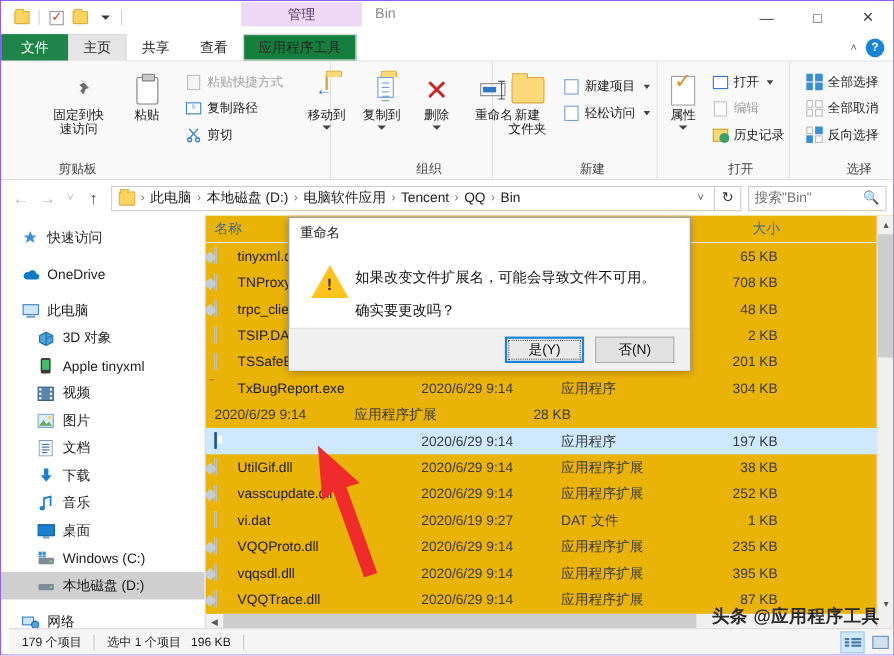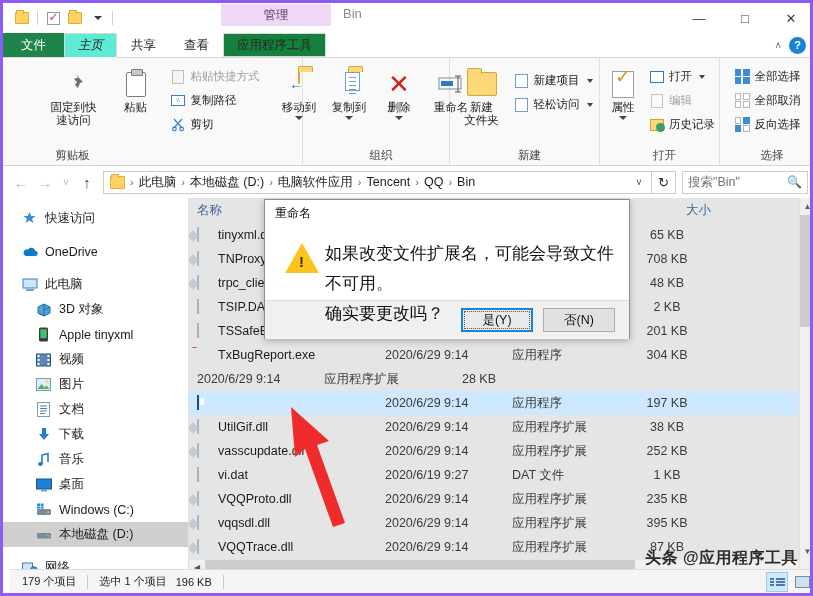--- a/index.html
+++ b/index.html
@@ -9,21 +9,21 @@
     overflow: hidden;
     font-family: "Liberation Sans", "DejaVu Sans", sans-serif;
     font-size: 12px;
     color: #000;
     background: #fff;
   }
   #app {
     position: relative;
     width: 813px; height: 596px;
     background: #fff;
-    border: 3px solid #8b5cf6;
+    border: 1px solid #8b5cf6;
     overflow: hidden;
   }
 
   
   .titlebar {
     position: absolute; left: 0; top: 0; width: 811px; height: 30px;
     background: #fff;
     display: flex; align-items: center;
   }
   .qat { display: flex; align-items: center; padding-left: 8px; gap: 0px; }
@@ -72,23 +72,22 @@
     position: absolute; left: 0; top: 30px; width: 811px; height: 25px;
     background: #fff; display: flex; align-items: stretch;
     border-bottom: 1px solid #d9d9d9;
   }
   .rtab {
     padding: 0 13px; display: flex; align-items: center; font-size: 12.5px; color: #262626;
     border: 1px solid transparent; border-bottom: none; background: transparent;
   }
   .rtab-file { background: #1e8449; color: #fff; padding: 0 17px; }
   .rtab-active {
-    background: #5eead4; border-color: #d9d9d9; border-bottom: 1px solid #f9f9f9;
+    background: #e5e5e5; border-color: #d9d9d9; border-bottom: 1px solid #f9f9f9;
     margin-bottom: -1px;
-    font-style: italic;
   }
   .rtab-apptools {
     border-color: #d9d9d9; background: #15803d; border-bottom: 1px solid #d9d9d9; text-align: right;
   }
   .ribbon-right { margin-left: auto; display: flex; align-items: center; gap: 8px; padding-right: 8px; }
   .chevron-up { color: #5a5a5a; font-size: 10px; }
   .help-btn {
     width: 17px; height: 17px; border-radius: 50%; background: #1883d7; color: #fff;
     font-size: 11px; font-weight: bold; display: flex; align-items: center; justify-content: center;
   }
@@ -98,21 +97,21 @@
     position: absolute; left: 0; top: 55px; width: 811px; height: 108px;
     background: #f9f9f9; border-bottom: 1px solid #d4d4d4;
     display: flex;
   }
   .rgroup {
     display: flex; flex-direction: column; align-items: center;
     border-right: 1px solid #e0e0e0; height: 107px; position: relative;
     padding-top: 3px;
   }
   .rgroup-label {
-    position: absolute; bottom: 2px; left: 5px; width: 100%;
+    position: absolute; bottom: 2px; left: 16px; width: 100%;
     text-align: center; font-size: 11.5px; color: #444;
   }
   .rgroup-inner { display: flex; align-items: flex-start; height: 86px; }
   .bigbtn {
     width: 62px; display: flex; flex-direction: column; align-items: center;
     padding-top: 6px; font-size: 11.5px; color: #1a1a1a; text-align: center; line-height: 13px;
   }
   .bigbtn .ico { height: 34px; display: flex; align-items: center; justify-content: center; }
   .smallcol { display: flex; flex-direction: column; padding-top: 5px; gap: 3px; }
   .smallbtn {
@@ -217,40 +216,40 @@
   }
   .navitem {
     height: 25px; display: flex; align-items: center; font-size: 12.5px; color: #1b1b1b;
     padding-left: 18px; gap: 7px; white-space: nowrap;
   }
   .navitem.indent { padding-left: 32px; }
   .navitem.sel { background: #cfcfcf; }
   .navicon { width: 17px; height: 17px; display: flex; align-items: center; justify-content: center; }
   .nav-gap { height: 8px; }
 
-  .listpane { flex: 1; position: relative; background: #e5e5e5; }
+  .listpane { flex: 1; position: relative; background: #eab308; }
   .colhead {
     height: 25px; display: flex; align-items: center; border-bottom: 1px solid #e4e4e4;
     font-size: 12.5px; color: #3b6794;
   }
   .ch { padding-left: 8px; border-right: 1px solid #e8e8e8; height: 18px; display: flex; align-items: center; }
   .ch-name { width: 188px; }
   .ch-date { width: 127px; }
   .ch-type { width: 121px; }
   .ch-size { width: 96px; justify-content: flex-end; padding-right: 10px; border-right: none; }
 
   .rows { position: absolute; left: 0; top: 25px; right: 0; bottom: 0; overflow: hidden; }
   .row {
     height: 24px; display: flex; align-items: center; font-size: 12.5px; color: #1b1b1b;
   }
   .row.sel { background: #cde8ff; }
   .cell-name { width: 188px; display: flex; align-items: center; gap: 6px; padding-left: 8px; overflow: hidden; white-space: nowrap; }
   .cell-date { width: 127px; padding-left: 8px; color: #3a3a3a; }
   .cell-type { width: 121px; padding-left: 8px; color: #3a3a3a; }
-  .cell-size { width: 96px; text-align: center; padding-right: 12px; color: #3a3a3a; }
+  .cell-size { width: 96px; text-align: right; padding-right: 12px; color: #3a3a3a; }
 
   .fico { width: 15px; height: 17px; flex: none; position: relative; }
   .fico-dll {
     width: 13px; height: 16px; background: #f2f2f2; border: 1px solid #a8b4c0;
     position: relative;
   }
   .fico-dll:after {
     content: ""; position: absolute; right: 1px; bottom: 1px; width: 8px; height: 8px;
     background: #c4ccd4; border-radius: 1px; transform: rotate(45deg);
   }
@@ -309,21 +308,21 @@
   .dlg-warn {
     width: 46px; flex: none; display: flex; justify-content: center; padding-top: 12px;
   }
   .tri {
     width: 0; height: 0; border-left: 17px solid transparent; border-right: 17px solid transparent;
     border-bottom: 30px solid #ffc31e; position: relative;
   }
   .tri:after {
     content: "!"; position: absolute; left: -3px; top: 10px; font-size: 15px; font-weight: bold; color: #3a2d00;
   }
-  .dlg-text { padding-top: 8px; font-size: 17px; color: #111; line-height: 30px; }
+  .dlg-text { padding-top: 8px; font-size: 13px; color: #111; line-height: 30px; }
   .dlg-foot {
     height: 39px; background: #f0f0f0; border-top: 1px solid #dcdcdc;
     display: flex; align-items: center; justify-content: flex-end; gap: 10px; padding-right: 14px;
   }
   .dbtn {
     width: 72px; height: 24px; border: 1px solid #adadad; background: #e1e1e1;
     font-size: 12.5px; color: #111; display: flex; align-items: center; justify-content: center;
   }
   .dbtn.default {
     border: 2px solid #1883d7; background: #e9e9e9;

